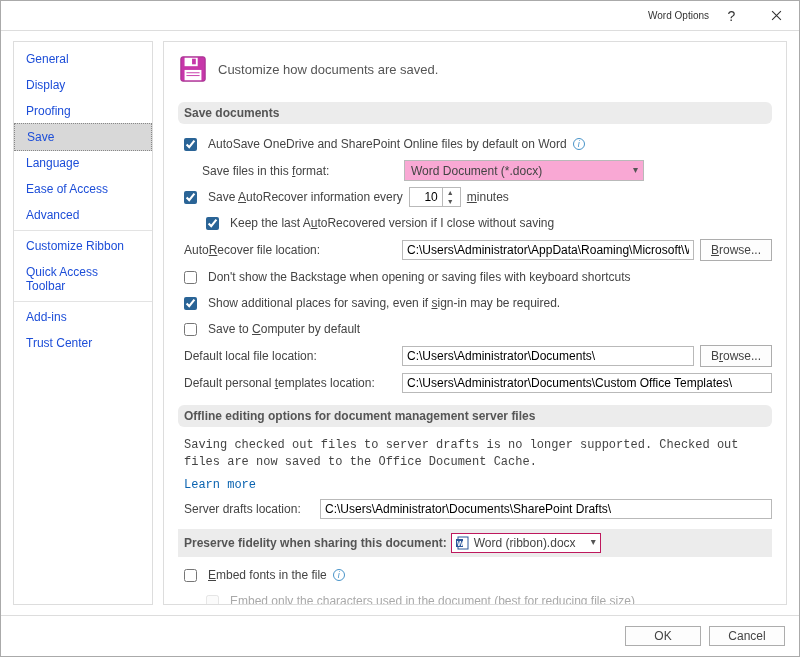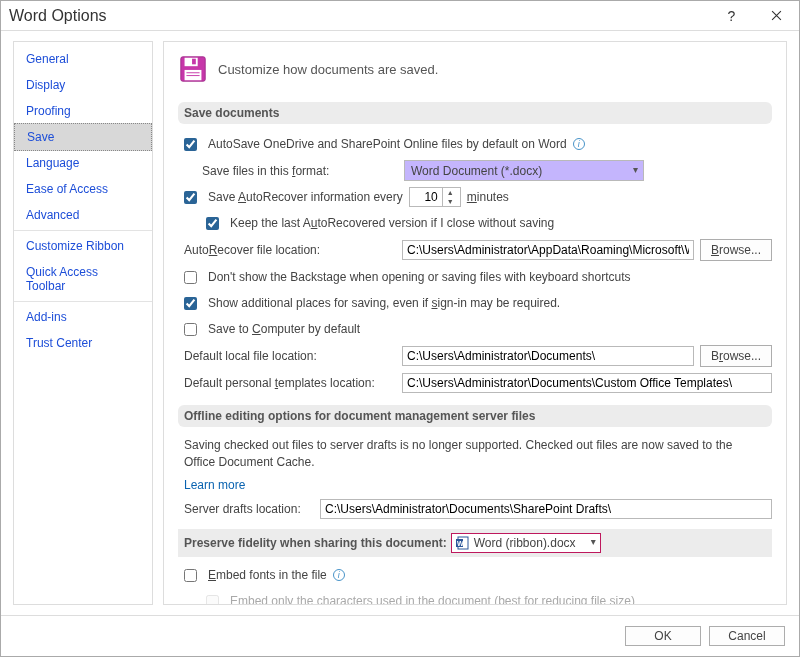--- a/index.html
+++ b/index.html
@@ -20,21 +20,21 @@
     background: #fff;
   }
   .titlebar {
     height: 30px;
     display: flex;
     align-items: center;
     border-bottom: 1px solid #ddd;
     padding-left: 8px;
     background: #fff;
   }
-  .titlebar-title { flex: 1; font-size: 16px; color: #333; }
+  .titlebar-title { flex: 1; font-size: 10px; color: #333; text-align: right; }
   .titlebar-controls { display: flex; }
   .titlebar-btn {
     width: 45px; height: 29px;
     display: flex; align-items: center; justify-content: center;
     color: #333; font-size: 14px;
   }
   .body {
     flex: 1;
     display: flex;
     padding: 10px 12px;
@@ -106,21 +106,21 @@
     font-family: inherit;
     font-size: 12px;
     flex: 1;
     background: #fff;
   }
   .combo {
     border: 1px solid #b9b9b9;
     height: 21px;
     padding: 0 18px 0 6px;
     font-size: 12px;
-    background: #c4b5fd;
+    background: #f9a8d4;
     display: inline-flex;
     align-items: center;
     position: relative;
     min-width: 200px;
   }
   .combo::after {
     content: "▾";
     position: absolute;
     right: 5px; top: 3px;
     color: #555;
@@ -149,21 +149,21 @@
     height: 22px;
     padding: 0 10px;
     font-size: 12px;
     display: inline-flex;
     align-items: center;
     cursor: pointer;
     min-width: 60px;
     justify-content: center;
   }
   .link { color: #0a63b0; cursor: pointer; }
-  .para { margin: 4px 6px 6px 6px; color: #444; line-height: 1.4; }
+  .para { margin: 4px 6px 6px 6px; color: #444; line-height: 1.4; font-family: Liberation Mono, monospace; }
   .info-icon {
     width: 12px; height: 12px; border: 1px solid #4893c8; border-radius: 50%;
     display: inline-flex; align-items:center; justify-content:center;
     font-size: 9px; color: #4893c8; font-style: italic;
   }
   .preserve-row {
     background: #ececec;
     padding: 4px 6px;
     display: flex;
     align-items: center;

